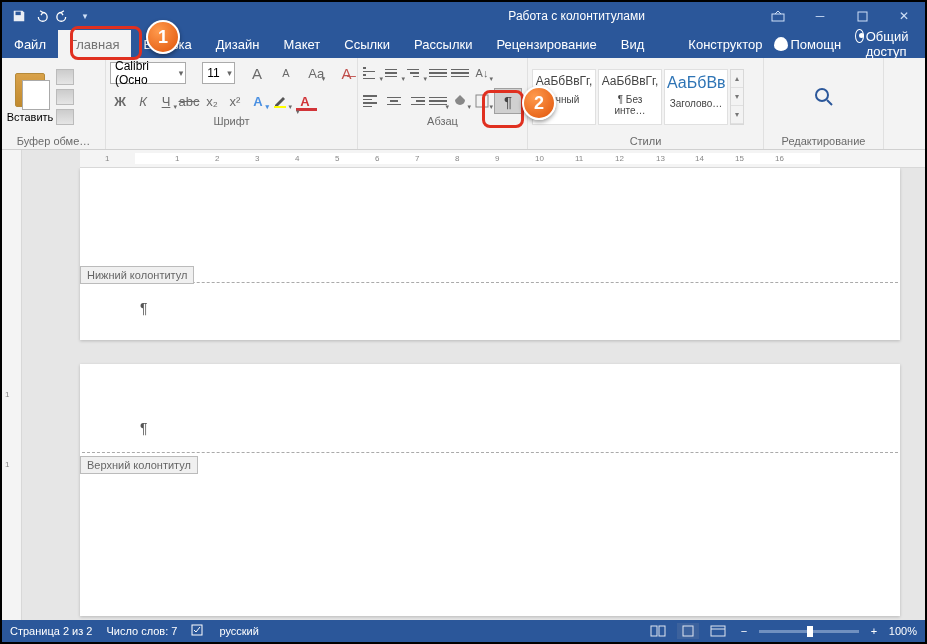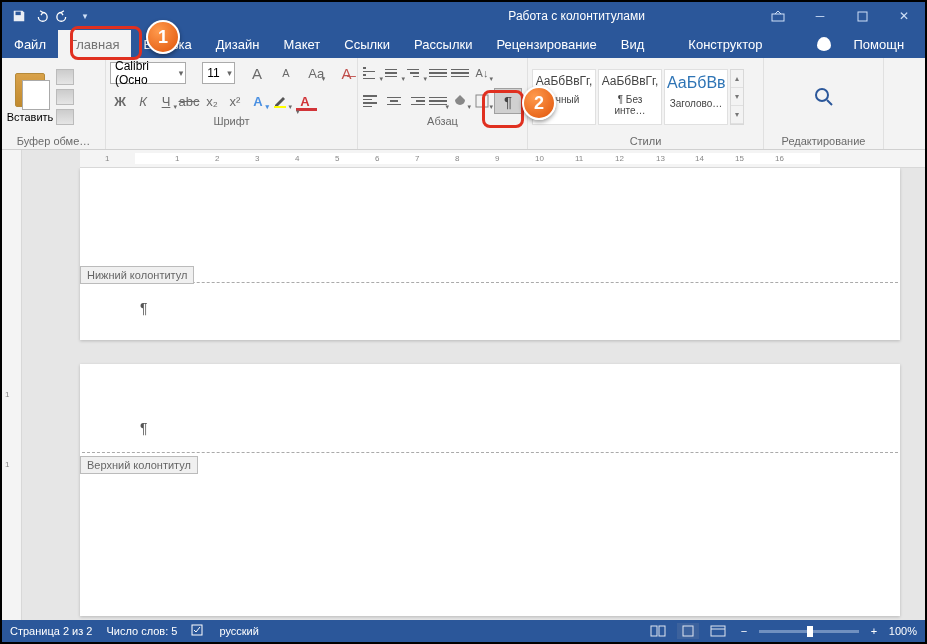--- a/index.html
+++ b/index.html
@@ -13,21 +13,21 @@
 .title-center { position: absolute; left: 0; right: 0; text-align: center; pointer-events: none; }
 .title-right { position: absolute; right: 280px; }
 .winbtns { margin-left: auto; display: flex; }
 .winbtn { width: 42px; height: 28px; display: flex; align-items: center; justify-content: center; color: #cfe0f7; }
 
 
 .tabs { height: 28px; background: #2b579a; display: flex; align-items: stretch; color: #fff; font-size: 13px; }
 .tab { padding: 0 12px; display: flex; align-items: center; cursor: pointer; white-space: nowrap; }
 .tab.active { background: #f3f3f3; color: #737373; }
 .tabs-right { margin-left: auto; display: flex; align-items: center; gap: 14px; padding-right: 12px; }
-.help { display: flex; align-items: center; gap: 22px; margin-left: 43px; }
+.help { display: flex; align-items: flex-start; gap: 2px; }
 .bulb { width: 14px; height: 14px; background: #fff; border-radius: 50% 50% 50% 50% / 60% 60% 40% 40%; position: relative; }
 .share-ico { width: 14px; height: 14px; border-radius: 50%; border: 1.5px solid #fff; position: relative; }
 .share-ico::after { content: ""; position: absolute; top: 3px; left: 3px; width: 5px; height: 5px; border-radius: 50%; background: #fff; }
 
 
 .ribbon { height: 92px; background: #f3f3f3; border-bottom: 1px solid #d0d0d0; display: flex; font-size: 12px; position: relative; }
 .group { border-right: 1px solid #e0e0e0; display: flex; flex-direction: column; position: relative; padding: 3px 4px 0; }
 .group-body { flex: 1; display: flex; align-items: center; }
 .group-label { text-align: center; font-size: 11px; color: #6a6a6a; height: 16px; line-height: 16px; position: relative; }
 
@@ -385,21 +385,21 @@
           <div class="pilcrow-mark" style="left:60px; top:56px;">¶</div>
           <div class="dashed" style="top:88px;"></div>
           <div class="header-tag">Верхний колонтитул</div>
         </div>
       </div>
     </div>
   </div>
 
   <div class="statusbar">
     <span>Страница 2 из 2</span>
-    <span>Число слов: 5</span>
+    <span>Число слов: 7</span>
     <span><svg width="14" height="14">
           <rect x="1" y="2" width="10" height="10" fill="none" stroke="#fff"></rect>
           <path d="M3 7l2 2 4-5" fill="none" stroke="#fff"></path>
         </svg></span>
     <span>русский</span>
     <div class="sb-right">
       <div class="view-btn">
           <svg width="16" height="12">
             <rect x="1" y="1" width="6" height="10" fill="none" stroke="#fff"></rect>
             <rect x="9" y="1" width="6" height="10" fill="none" stroke="#fff"></rect>

